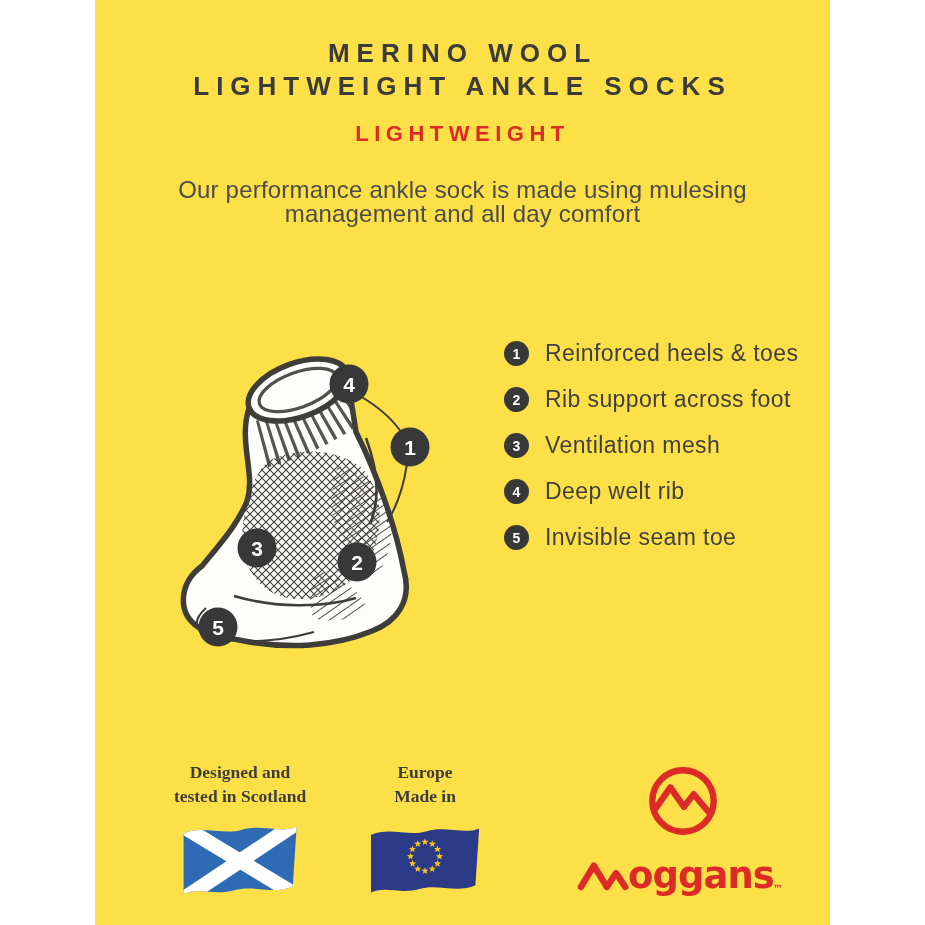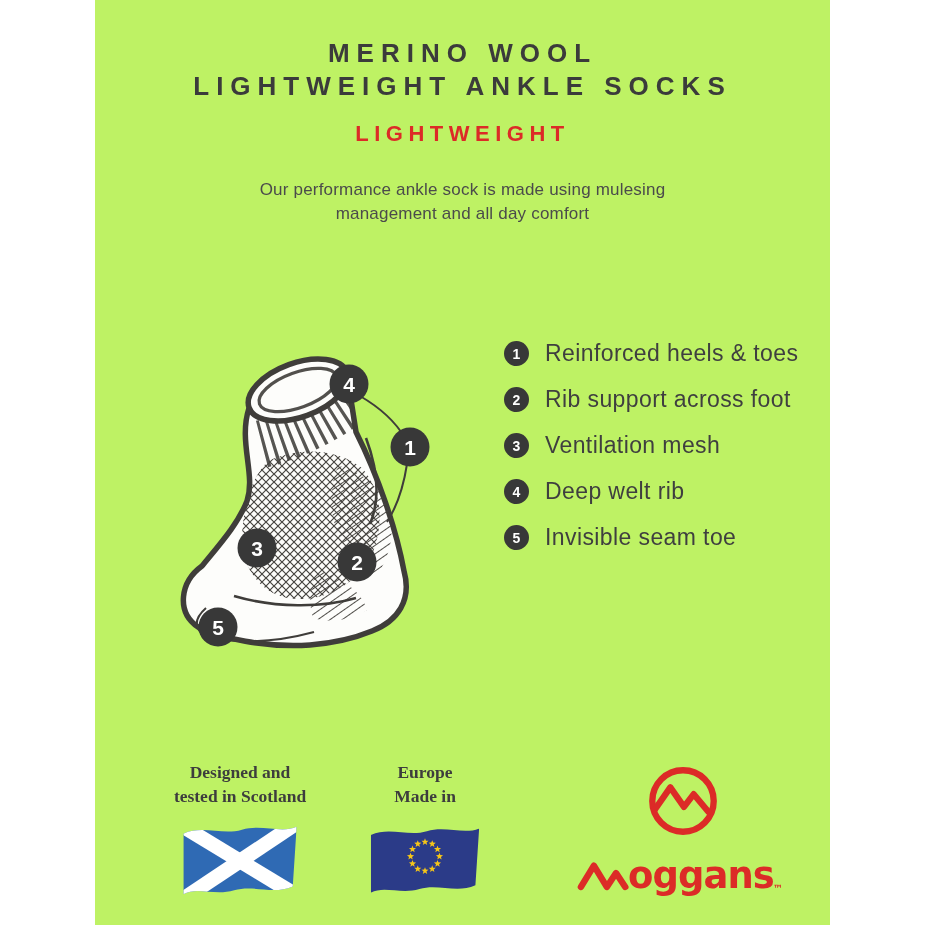--- a/index.html
+++ b/index.html
@@ -2,32 +2,32 @@
 <html><head>
 <meta charset="utf-8">
 <style>
   html,body{margin:0;padding:0;}
   body{
     width:925px;height:925px;background:#ffffff;
     font-family:"Liberation Sans", sans-serif;
     -webkit-font-smoothing:antialiased;
   }
   .page{position:relative;width:925px;height:925px;background:#ffffff;overflow:hidden;}
-  .panel{position:absolute;left:95px;top:0;width:735px;height:925px;background:#bef264;}
+  .panel{position:absolute;left:95px;top:0;width:735px;height:925px;background:#fde047;}
 
   .header{position:absolute;left:0;top:0;width:100%;text-align:center;padding-top:37px;}
   .title-line{
     font-size:26px;font-weight:800;letter-spacing:7px;color:#3b3b3b;
     line-height:33px;white-space:nowrap;
   }
   .subtitle{
     margin-top:16px;font-size:22px;font-weight:800;letter-spacing:5.5px;
     color:#dc2b27;line-height:29px;
   }
-  .desc{margin-top:30px;font-size:17px;line-height:23.5px;color:#4b4b4b;letter-spacing:0.2px;}
+  .desc{margin-top:30px;font-size:24px;line-height:23.5px;color:#4b4b4b;letter-spacing:0.2px;}
   .desc-line{display:block;}
 
   .sock-svg{position:absolute;left:75px;top:338px;width:320px;height:320px;}
 
   .features{
     position:absolute;left:409px;top:341px;margin:0;padding:0;list-style:none;
     display:flex;flex-direction:column;gap:21px;
   }
   .feature{display:flex;align-items:center;gap:16px;height:25px;}
   .feature-num{

